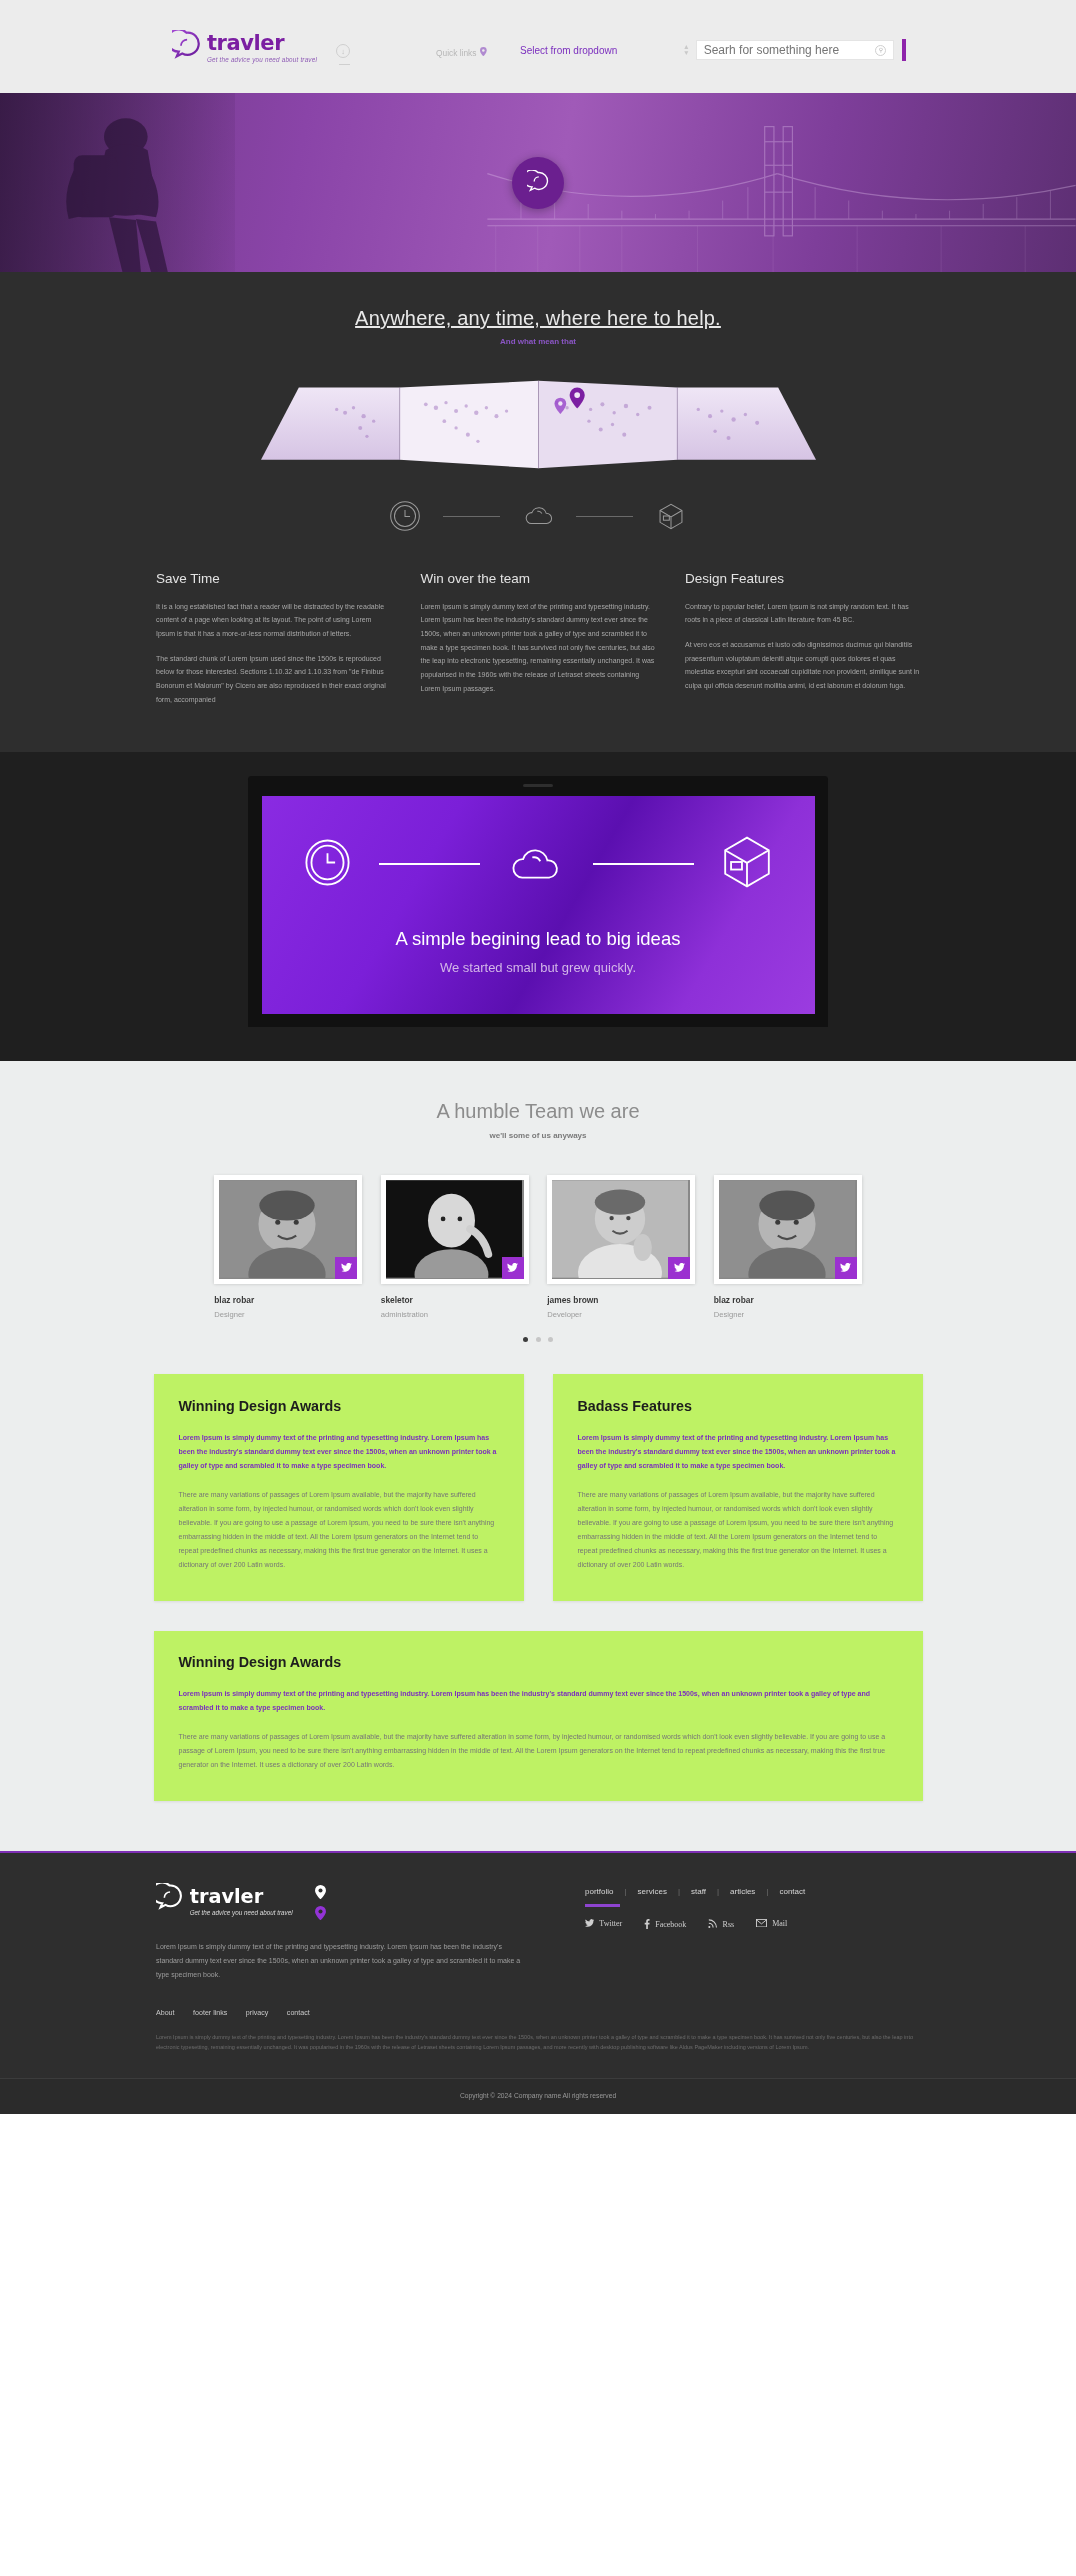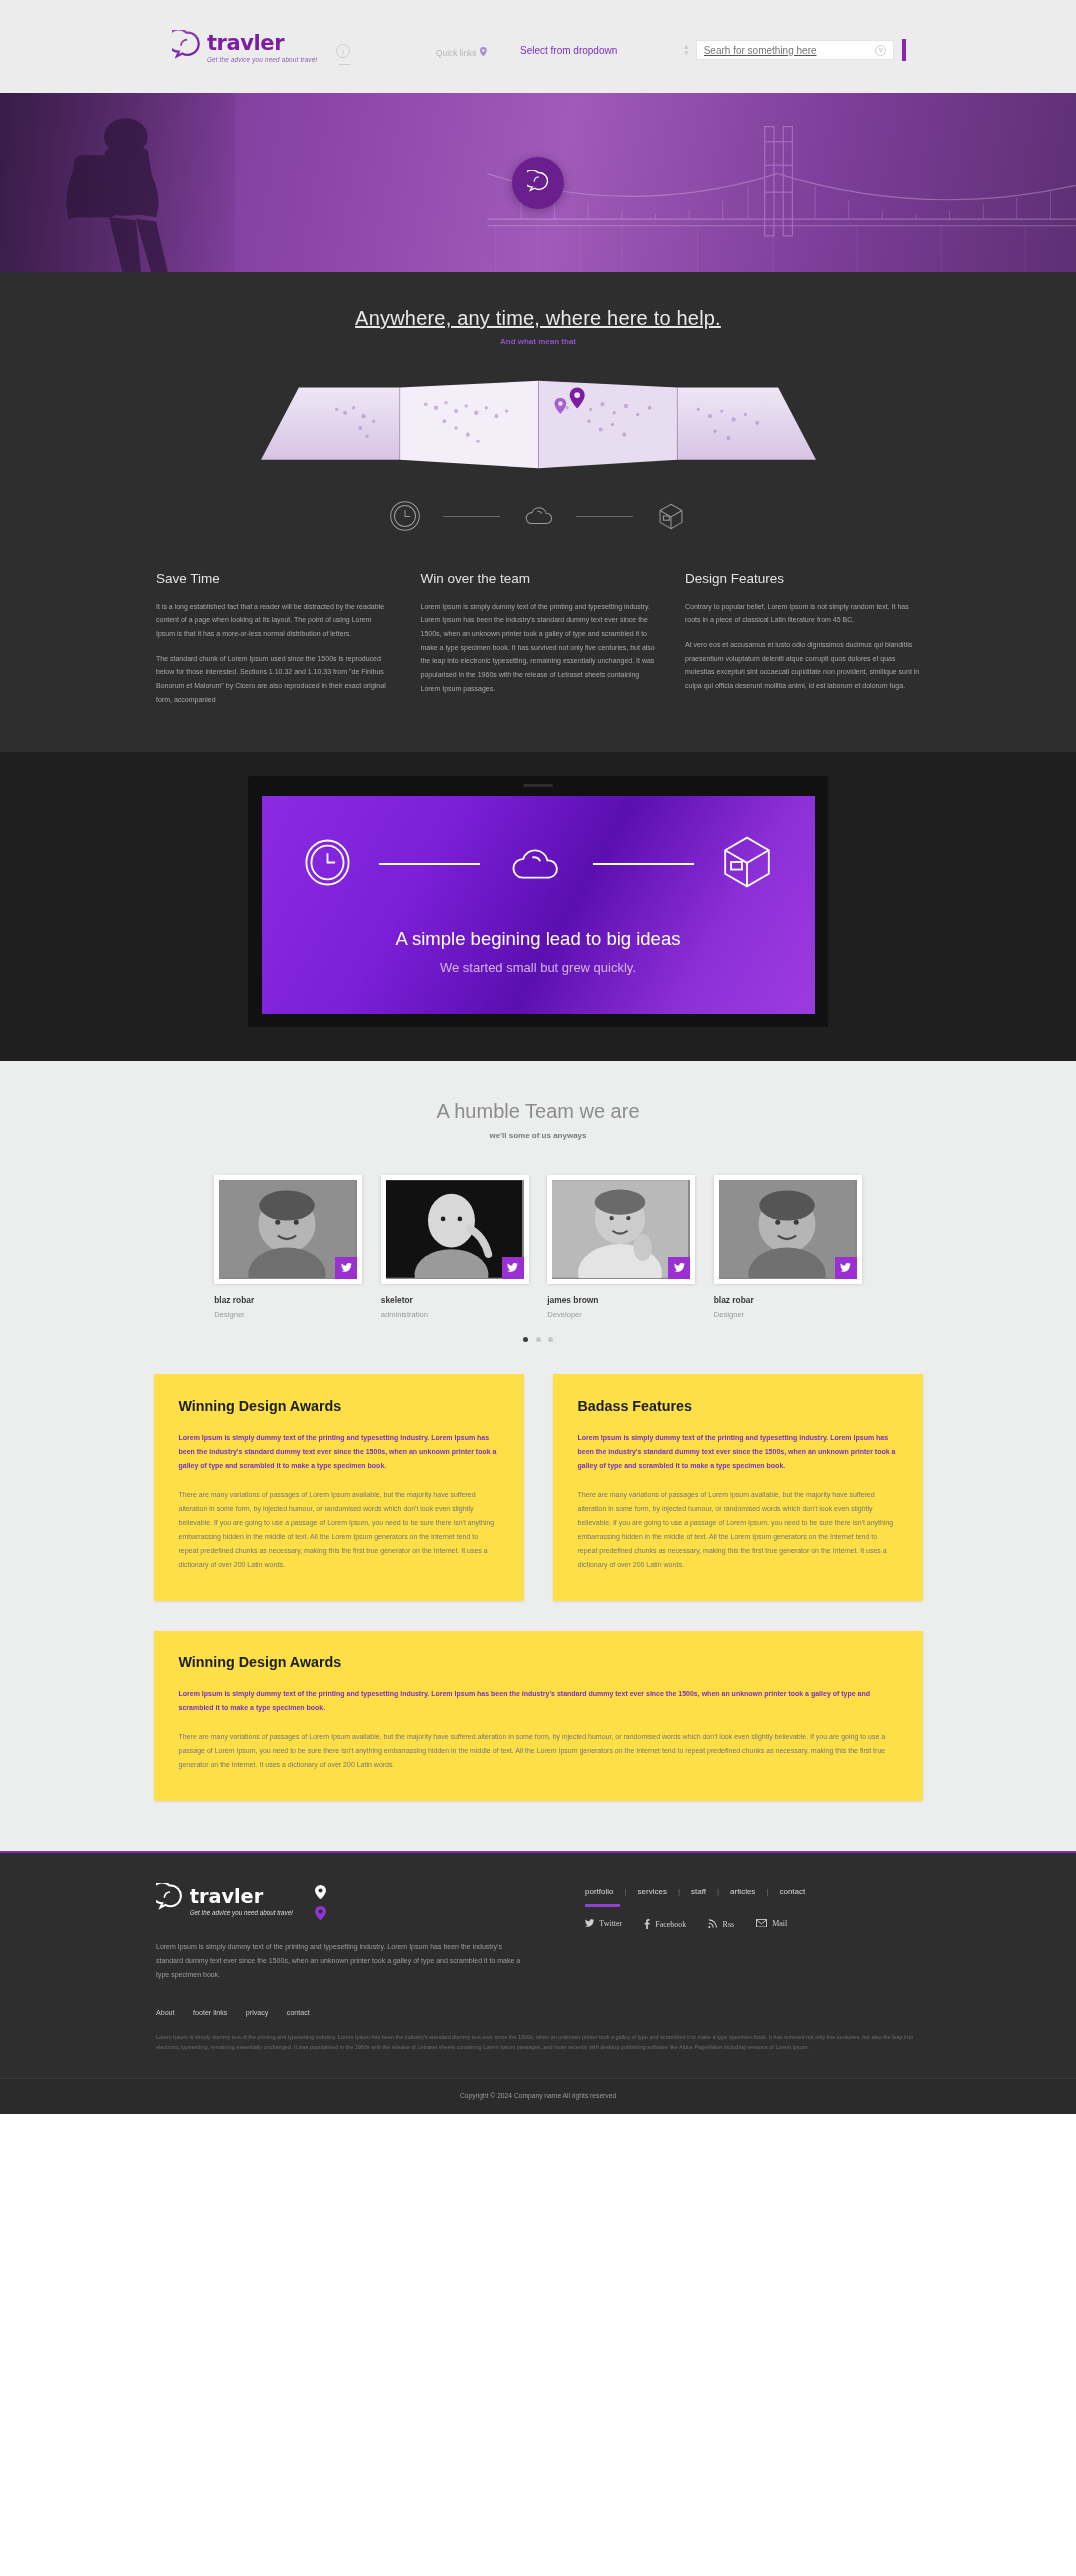--- a/index.html
+++ b/index.html
@@ -52,22 +52,22 @@
   .stepper {
     position: absolute; left: 683px; top: 44px; color: #c9c9c9; font-size: 6.7px;
     display: flex; flex-direction: column; line-height: 5.9px;
   }
   .searchbox {
     position: absolute; left: 696px; top: 40px; width: 198px; height: 20px;
     background: #ffffff; display: flex; align-items: center; padding: 0 6.7px;
     border: 0.8px solid #e4e4e4;
   }
   .searchbox input {
-    border: 0; outline: 0; flex: 1; font-size: 10px; color: #555;
-    font-family: "Liberation Sans", sans-serif; background: transparent; text-decoration: underline;
+    border: 0; outline: 0; flex: 1; font-size: 12px; color: #555;
+    font-family: "Liberation Sans", sans-serif; background: transparent;
   }
   .search-ico {
     width: 11px; height: 11px; border-radius: 50%; border: 0.8px solid #d0d0d0;
     display: flex; align-items: center; justify-content: center; color: #b5b5b5; font-size: 5.9px;
   }
   .search-btn {
     position: absolute; left: 902px; top: 39px; width: 4.2px; height: 22px; background: #8e24aa;
   }
 
   
@@ -161,21 +161,21 @@
     display: flex; align-items: center; justify-content: center; cursor: pointer;
   }
   .team-name { font-size: 8.4px; color: #3a3a3a; margin-top: 11px; font-weight: bold; }
   .team-role { font-size: 7.6px; color: #9a9a9a; margin-top: 5px; }
   .dots { display: flex; justify-content: center; gap: 7.6px; margin-top: 18.5px; }
   .dot { width: 5px; height: 5px; border-radius: 50%; background: #c6c6c6; cursor: pointer; }
   .dot.on { background: #3c3c3c; }
 
   
   .cards2 { display: flex; justify-content: center; gap: 29px; padding: 32px 0 0; }
-  .wcard { width: 370px; background: #fde047; padding: 23.5px 25px 29px; box-shadow: 0 0.8px 2.5px rgba(0,0,0,.08); }
+  .wcard { width: 370px; background: #bef264; padding: 23.5px 25px 29px; box-shadow: 0 0.8px 2.5px rgba(0,0,0,.08); }
   .wcard-h { font-size: 14.3px; color: #1d1d1d; font-weight: bold; margin-bottom: 17px; }
   .wcard-lead { font-size: 7px; color: #7b2fbe; font-weight: bold; line-height: 2.0; margin-bottom: 15px; }
   .wcard-p { font-size: 7px; color: #767676; line-height: 2.0; }
   .wide-card-wrap { display: flex; justify-content: center; padding: 30px 0 50px; }
   .wcard.wide { width: 769px; }
 
   
   .footer { background: #2e2e2e; border-top: 2.5px solid #7e2fb5; padding: 30px 0 0; position: relative; }
   .footer-inner { display: flex; padding: 0 156px; }
   .f-left { width: 395px; }

